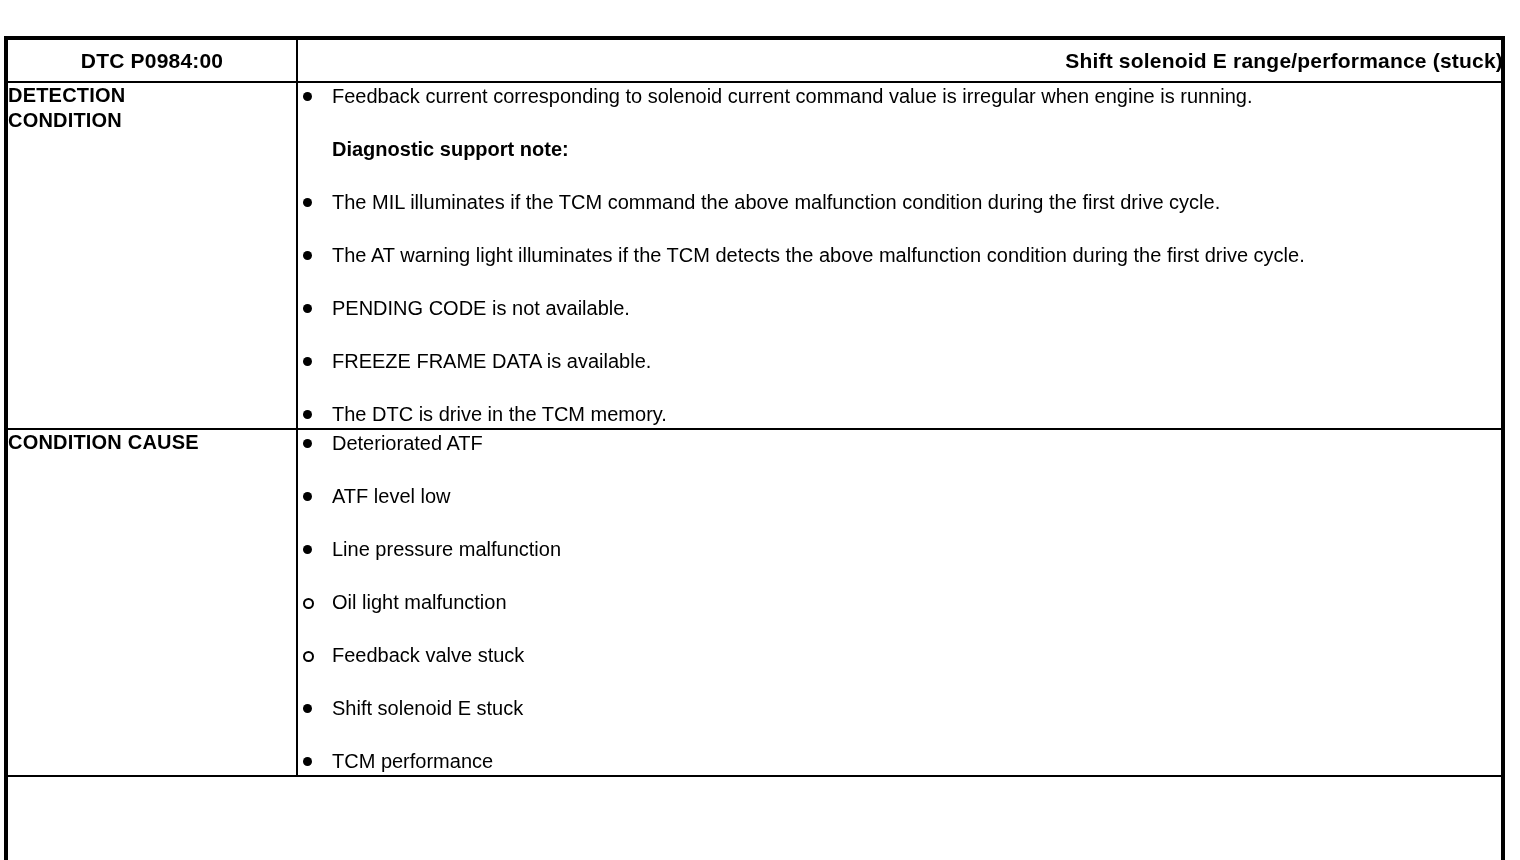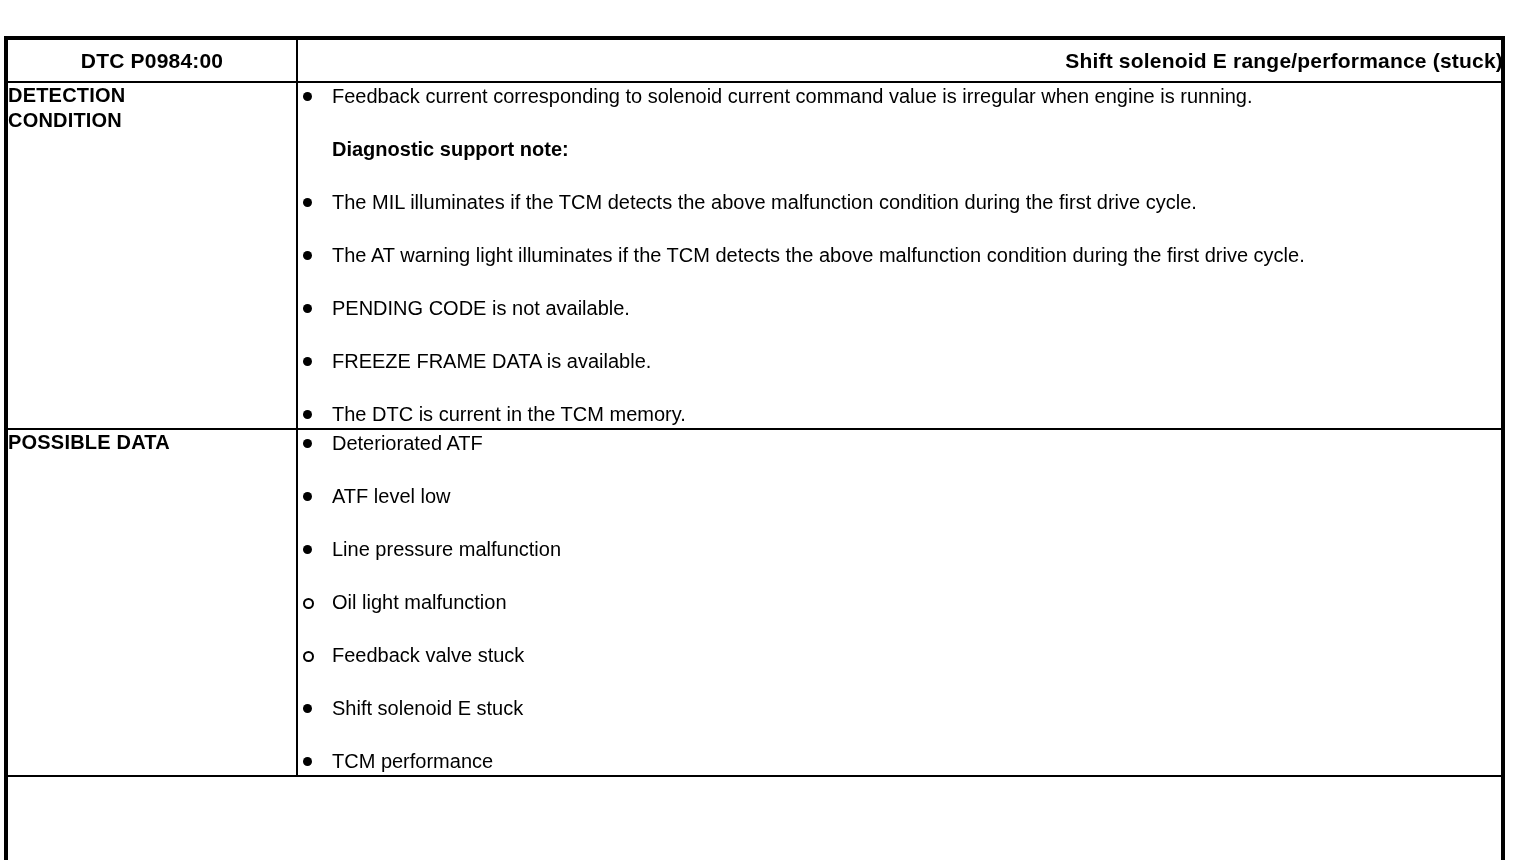--- a/index.html
+++ b/index.html
@@ -166,46 +166,46 @@
           <ul class="blist">
             <li>
               <span class="bullet-dot"></span>
               <span class="li-text">Feedback current corresponding to solenoid current command value is irregular when engine is running.</span>
             </li>
             <li class="note-line">
               <span class="li-text">Diagnostic support note:</span>
             </li>
             <li>
               <span class="bullet-dot"></span>
-              <span class="li-text">The MIL illuminates if the TCM detects the above malfunction condition during the first drive cycle.</span>
+              <span class="li-text">The MIL illuminates if the TCM command the above malfunction condition during the first drive cycle.</span>
             </li>
             <li>
               <span class="bullet-dot"></span>
               <span class="li-text">The AT warning light illuminates if the TCM detects the above malfunction condition during the first drive cycle.</span>
             </li>
             <li>
               <span class="bullet-dot"></span>
               <span class="li-text">PENDING CODE is not available.</span>
             </li>
             <li>
               <span class="bullet-dot"></span>
               <span class="li-text">FREEZE FRAME DATA is available.</span>
             </li>
             <li>
               <span class="bullet-dot"></span>
-              <span class="li-text">The DTC is current in the TCM memory.</span>
+              <span class="li-text">The DTC is drive in the TCM memory.</span>
             </li>
           </ul>
         </td>
       </tr>
 
       <tr>
         <td class="label-cell">
           <div class="label-inner">
-            <span class="label-text">POSSIBLE DATA</span>
+            <span class="label-text">CONDITION CAUSE</span>
           </div>
         </td>
         <td class="content-cell">
           <ul class="blist">
             <li>
               <span class="bullet-dot"></span>
               <span class="li-text">Deteriorated ATF</span>
             </li>
             <li>
               <span class="bullet-dot"></span>

